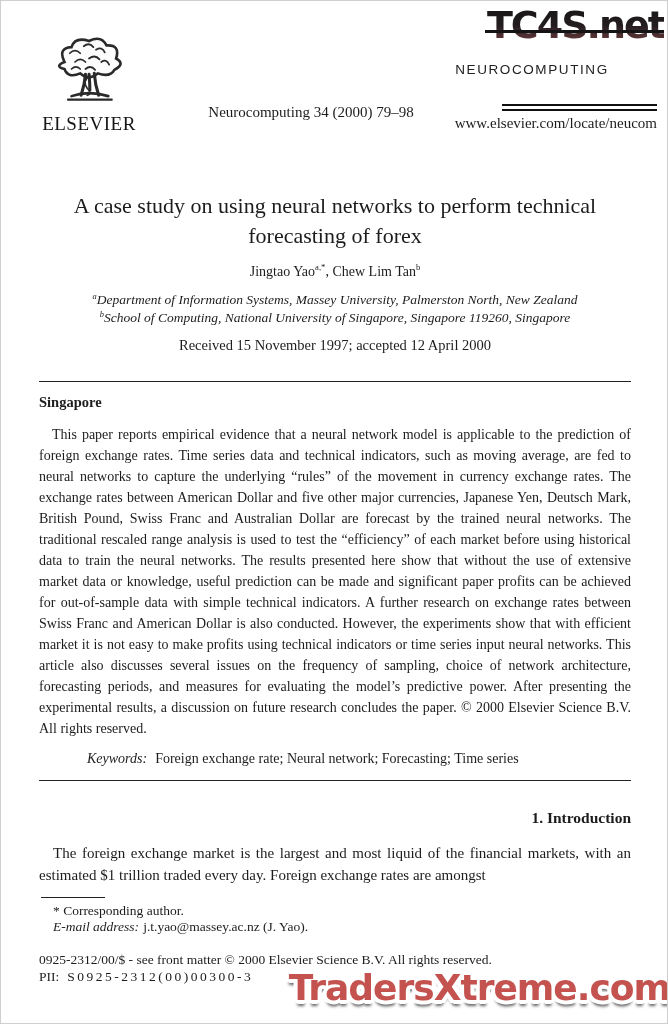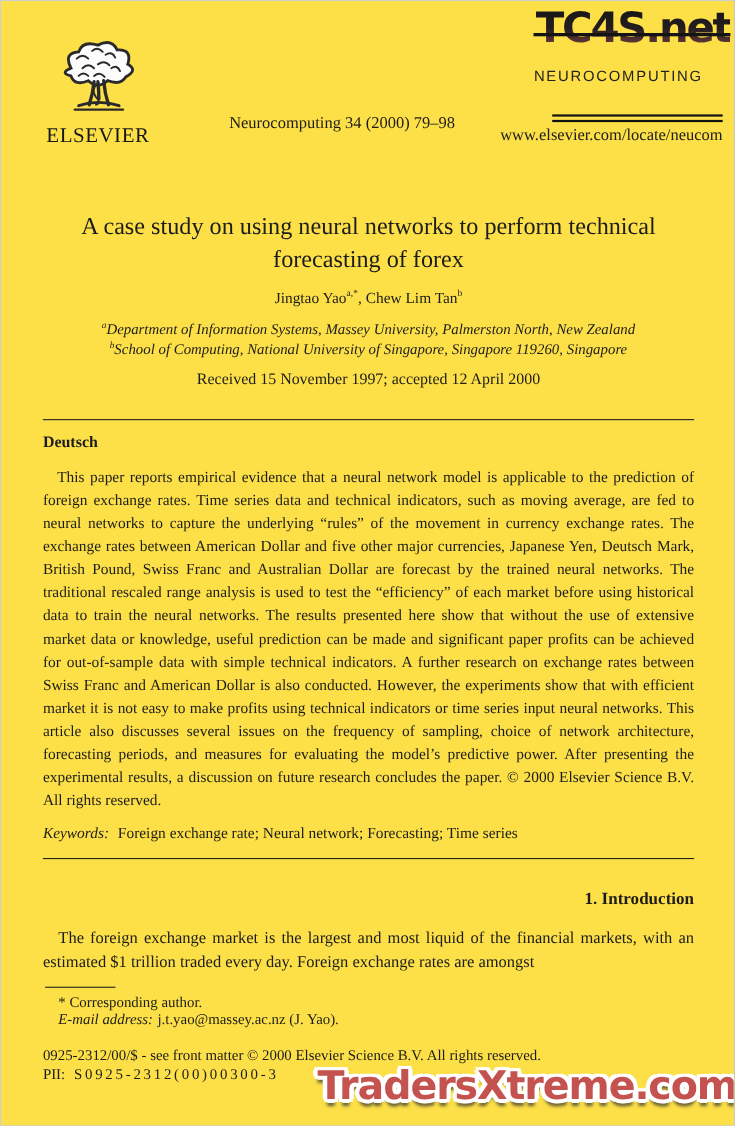--- a/index.html
+++ b/index.html
@@ -1,19 +1,19 @@
 <!DOCTYPE html>
 <html><head>
 <meta charset="utf-8">
 <style>
   * { margin:0; padding:0; box-sizing:border-box; }
   html,body { background:#888; }
   .page {
     position:relative; width:668px; height:1024px; margin:0 auto;
-    background:#fde047; border:1px solid #cfcfcf; overflow:hidden;
+    background:#ffffff; border:1px solid #cfcfcf; overflow:hidden;
     font-family:"Liberation Serif", serif; color:#1c1c1c;
   }
 
   
   .wm-tc4s {
     position:absolute; top:2px; right:3px; z-index:30;
     font:900 38px/44px "DejaVu Sans", sans-serif; letter-spacing:-2px;
     color:#33272a; white-space:nowrap;
   }
   @supports ((-webkit-background-clip:text) or (background-clip:text)) {
@@ -48,21 +48,21 @@
   
   .pub-block { position:absolute; left:38px; top:33px; width:100px; text-align:center; }
   .pub-block svg { display:block; margin:0 auto; }
   .pub-label { font-size:19px; letter-spacing:.5px; margin-top:9px; color:#161616; }
 
   .citation { position:absolute; left:150px; top:103px; width:320px; text-align:center; font-size:15px; }
 
   .right-head { position:absolute; top:61px; right:10px; width:232px; }
   .journal-name {
     font-family:"Liberation Sans", sans-serif; font-size:13.5px; letter-spacing:1.6px;
-    color:#222; text-align:right; padding-right:18px;
+    color:#222; text-align:center; padding-right:18px;
   }
   .double-rule {
     margin:27px 0 0 auto; width:155px; height:7px;
     border-top:2px solid #111; border-bottom:2px solid #111;
   }
   .journal-url { margin-top:4px; font-size:15px; text-align:right; }
 
   
   .main { position:absolute; left:38px; top:190px; width:592px; }
   .title { font-size:22px; line-height:30px; text-align:center; }
@@ -71,21 +71,21 @@
   .affils { margin-top:11px; text-align:center; font-style:italic; font-size:13.5px; line-height:17.5px; }
   .received { margin-top:11px; text-align:center; font-size:14.5px; }
 
   .rule { margin-top:27px; border-top:1.5px solid #222; }
   .abs-head { margin-top:12px; font-weight:bold; font-size:14.5px; }
   .abs-text {
     margin-top:13px; font-size:14px; line-height:21px;
     text-align:justify; text-indent:13px;
   }
   .keywords { margin-top:12px; font-size:14px; }
-  .keywords .kw-label { font-style:italic; margin-right:8px; }
+  .keywords .kw-label { font-style:italic; margin-right:8px;margin-left:48px; }
   .rule2 { margin-top:13px; border-top:1.5px solid #222; }
   .intro-head { margin-top:28px; font-weight:bold; font-size:15.5px;text-align:right; }
   .intro-text {
     margin-top:15px; font-size:15px; line-height:22px;
     text-align:justify; text-indent:14px;
   }
 
   
   .fn-rule { position:absolute; left:40px; top:896px; width:64px; border-top:1.5px solid #222; }
   .fn1 { position:absolute; left:52px; top:902px; font-size:13.5px; }
@@ -137,21 +137,21 @@
 
     <div class="affils">
       <div class="affil"><sup>a</sup><span>Department of Information Systems, Massey University, Palmerston North, New Zealand</span></div>
       <div class="affil"><sup>b</sup><span>School of Computing, National University of Singapore, Singapore 119260, Singapore</span></div>
     </div>
 
     <div class="received">Received 15 November 1997; accepted 12 April 2000</div>
 
     <div class="rule"></div>
 
-    <div class="abs-head">Deutsch</div>
+    <div class="abs-head">Singapore</div>
     <p class="abs-text">This paper reports empirical evidence that a neural network model is applicable to the prediction of foreign exchange rates. Time series data and technical indicators, such as moving average, are fed to neural networks to capture the underlying “rules” of the movement in currency exchange rates. The exchange rates between American Dollar and five other major currencies, Japanese Yen, Deutsch Mark, British Pound, Swiss Franc and Australian Dollar are forecast by the trained neural networks. The traditional rescaled range analysis is used to test the “efficiency” of each market before using historical data to train the neural networks. The results presented here show that without the use of extensive market data or knowledge, useful prediction can be made and significant paper profits can be achieved for out-of-sample data with simple technical indicators. A further research on exchange rates between Swiss Franc and American Dollar is also conducted. However, the experiments show that with efficient market it is not easy to make profits using technical indicators or time series input neural networks. This article also discusses several issues on the frequency of sampling, choice of network architecture, forecasting periods, and measures for evaluating the model’s predictive power. After presenting the experimental results, a discussion on future research concludes the paper.  © 2000 Elsevier Science B.V. All rights reserved.</p>
 
     <div class="keywords">
       <span class="kw-label">Keywords:</span><span>Foreign exchange rate; Neural network; Forecasting; Time series</span>
     </div>
 
     <div class="rule2"></div>
 
     <h2 class="intro-head">1. Introduction</h2>
     <p class="intro-text">The foreign exchange market is the largest and most liquid of the financial markets, with an estimated $1 trillion traded every day. Foreign exchange rates are amongst</p>

